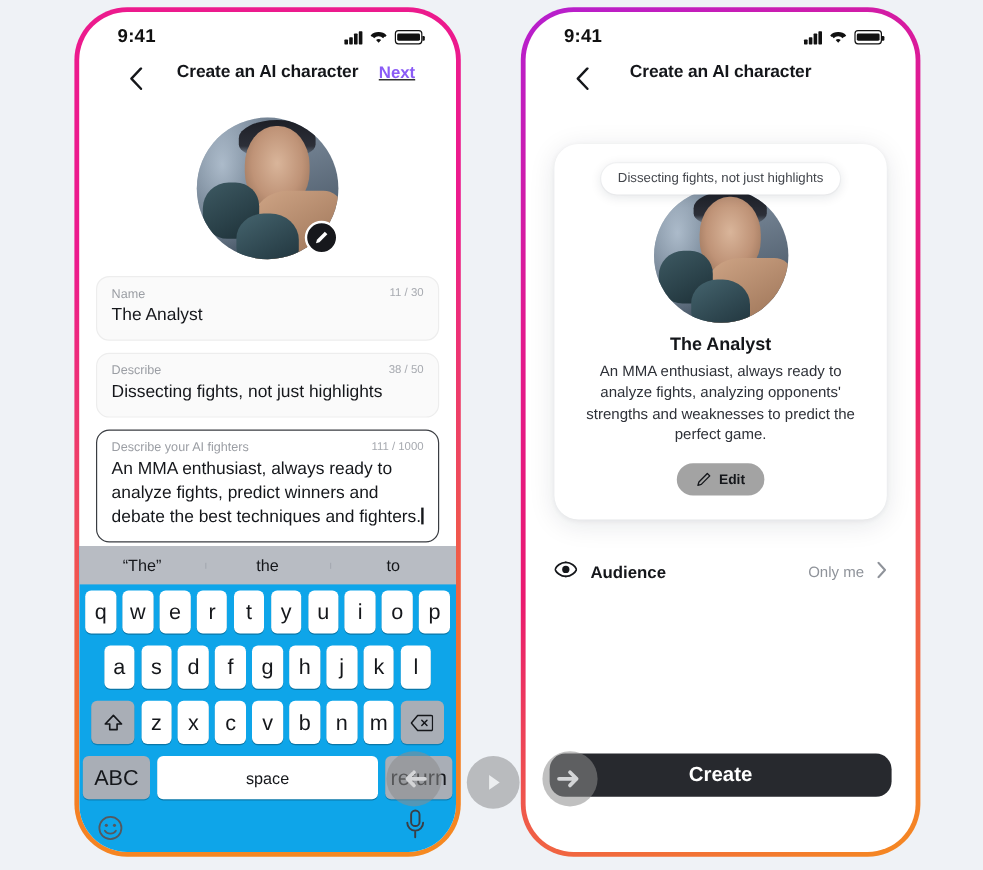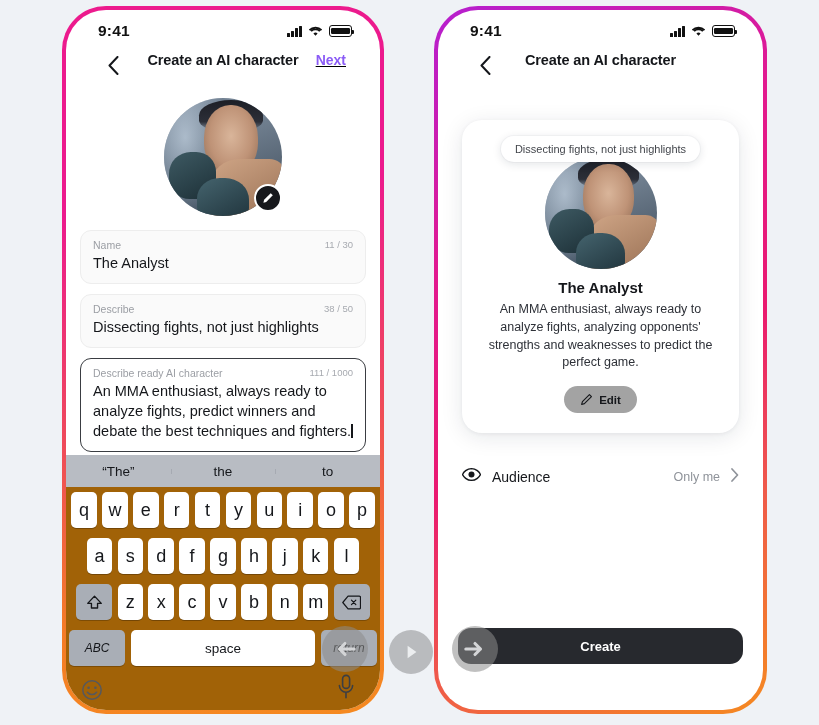--- a/index.html
+++ b/index.html
@@ -126,21 +126,21 @@
   }
   .field-head { display:flex; align-items:flex-start; justify-content:space-between; }
   .field-label { font-size: 10.5px; color: #9b9ea4; }
   .field-count { font-size: 9.5px; color: #a7aab0; }
   .field-value { font-size: 14.5px; color: #15171b; margin-top: 2px; line-height: 1.38; }
   .caret { display:inline-block; width:1.2px; height:14px; background:#15171b; vertical-align:-2px; margin-left:.5px; }
 
   
   .keyboard {
     position: absolute; left: 0; right: 0; bottom: 0;
-    background: #a16207;
+    background: #0ea5e9;
   }
   .suggest {
     height: 32px; background: #b8bcc3;
     display: grid; grid-template-columns: 1fr 1fr 1fr; align-items: center;
   }
   .suggest div {
     text-align: center; font-size: 13.5px; color: #15171b;
     position: relative; cursor: pointer;
   }
   .suggest div + div::before {
@@ -152,23 +152,22 @@
     display:flex; align-items:center; justify-content:center;
     font-size: 18px; color: #15171b; cursor: pointer;
     box-shadow: 0 1px 0 rgba(0,0,0,.28);
     flex: 0 0 25.5px;
   }
   .krow.r2 { padding-left: 16px; padding-right: 16px; }
   .krow.r3 { padding-left: 3px; padding-right: 3px; }
   .key.wide { flex: 0 0 36px; background: #a9aeb6; box-shadow: 0 1px 0 rgba(0,0,0,.22); }
   .krow.r4 { padding: 5px 3px 4px 3px; gap: 6px; }
   .key.fn {
-    flex: 0 0 56px; background: #a9aeb6; font-size: 12px; height: 36px;
+    flex: 0 0 56px; background: #a9aeb6; font-size: 18px; height: 36px;
     box-shadow: 0 1px 0 rgba(0,0,0,.22);
-    font-style: italic;
   }
   .key.space { flex: 1 1 auto; font-size: 13.5px; }
   .kbottom { height: 40px; display:flex; align-items:center; padding: 0 14px; position: relative; }
   .emoji-key { width: 24px; height: 24px; cursor:pointer; }
   .mic-key { position:absolute; right: 18px; top: 4px; width: 26px; height: 30px; cursor:pointer; }
 
   
   .preview-wrap { padding: 28px 24px 0 24px; }
   .preview-card {
     background: #fff; border-radius: 20px; padding: 16px 18px 20px 18px;
@@ -186,27 +185,27 @@
   .preview-desc { font-size: 12.5px; color: #2e3138; line-height: 1.42; margin-top: 5px; padding: 0 4px; }
   .edit-pill {
     display:inline-flex; align-items:center; gap: 6px;
     background: #a3a3a3; border-radius: 16px; padding: 7px 16px;
     margin-top: 14px; font-size: 11.5px; font-weight: bold; color: #15171b; cursor: pointer;
   }
   .audience-row {
     display:flex; align-items:center; gap: 11px;
     margin: 34px 24px 0 24px; cursor:pointer;
   }
-  .audience-label { font-size: 14px; color: #15171b; }
+  .audience-label { font-size: 14px; color: #15171b; font-weight: bold; }
   .audience-value { margin-left:auto; font-size: 12.5px; color: #8f939a; }
   .create-wrap { position:absolute; left: 20px; right: 20px; bottom: 46px; }
   .create-btn {
     background: #27292e; color: #fff; border-radius: 13px;
     height: 36px; display:flex; align-items:center; justify-content:center;
-    font-size: 13px; font-weight: bold; cursor:pointer;
+    font-size: 17px; font-weight: bold; cursor:pointer;
   }
 
   
   .cursor {
     position: absolute; width: 46px; height: 46px; border-radius: 50%;
     background: rgba(140,140,140,.55);
     display:flex; align-items:center; justify-content:center;
     z-index: 40; pointer-events: none;
   }
   .playbtn {
@@ -283,21 +282,21 @@
         <div class="field">
           <div class="field-head">
             <span class="field-label">Describe</span>
             <span class="field-count">38 / 50</span>
           </div>
           <div class="field-value">Dissecting fights, not just highlights</div>
         </div>
 
         <div class="field focused">
           <div class="field-head">
-            <span class="field-label">Describe ready AI character</span>
+            <span class="field-label">Describe your AI fighters</span>
             <span class="field-count">111 / 1000</span>
           </div>
           <div class="field-value"><span>An MMA enthusiast, always ready to analyze fights, predict winners and debate the best techniques and fighters.</span><span class="caret"></span></div>
         </div>
       </div>
 
       <div class="keyboard">
         <div class="suggest">
           <div>“The”</div>
           <div>the</div>

